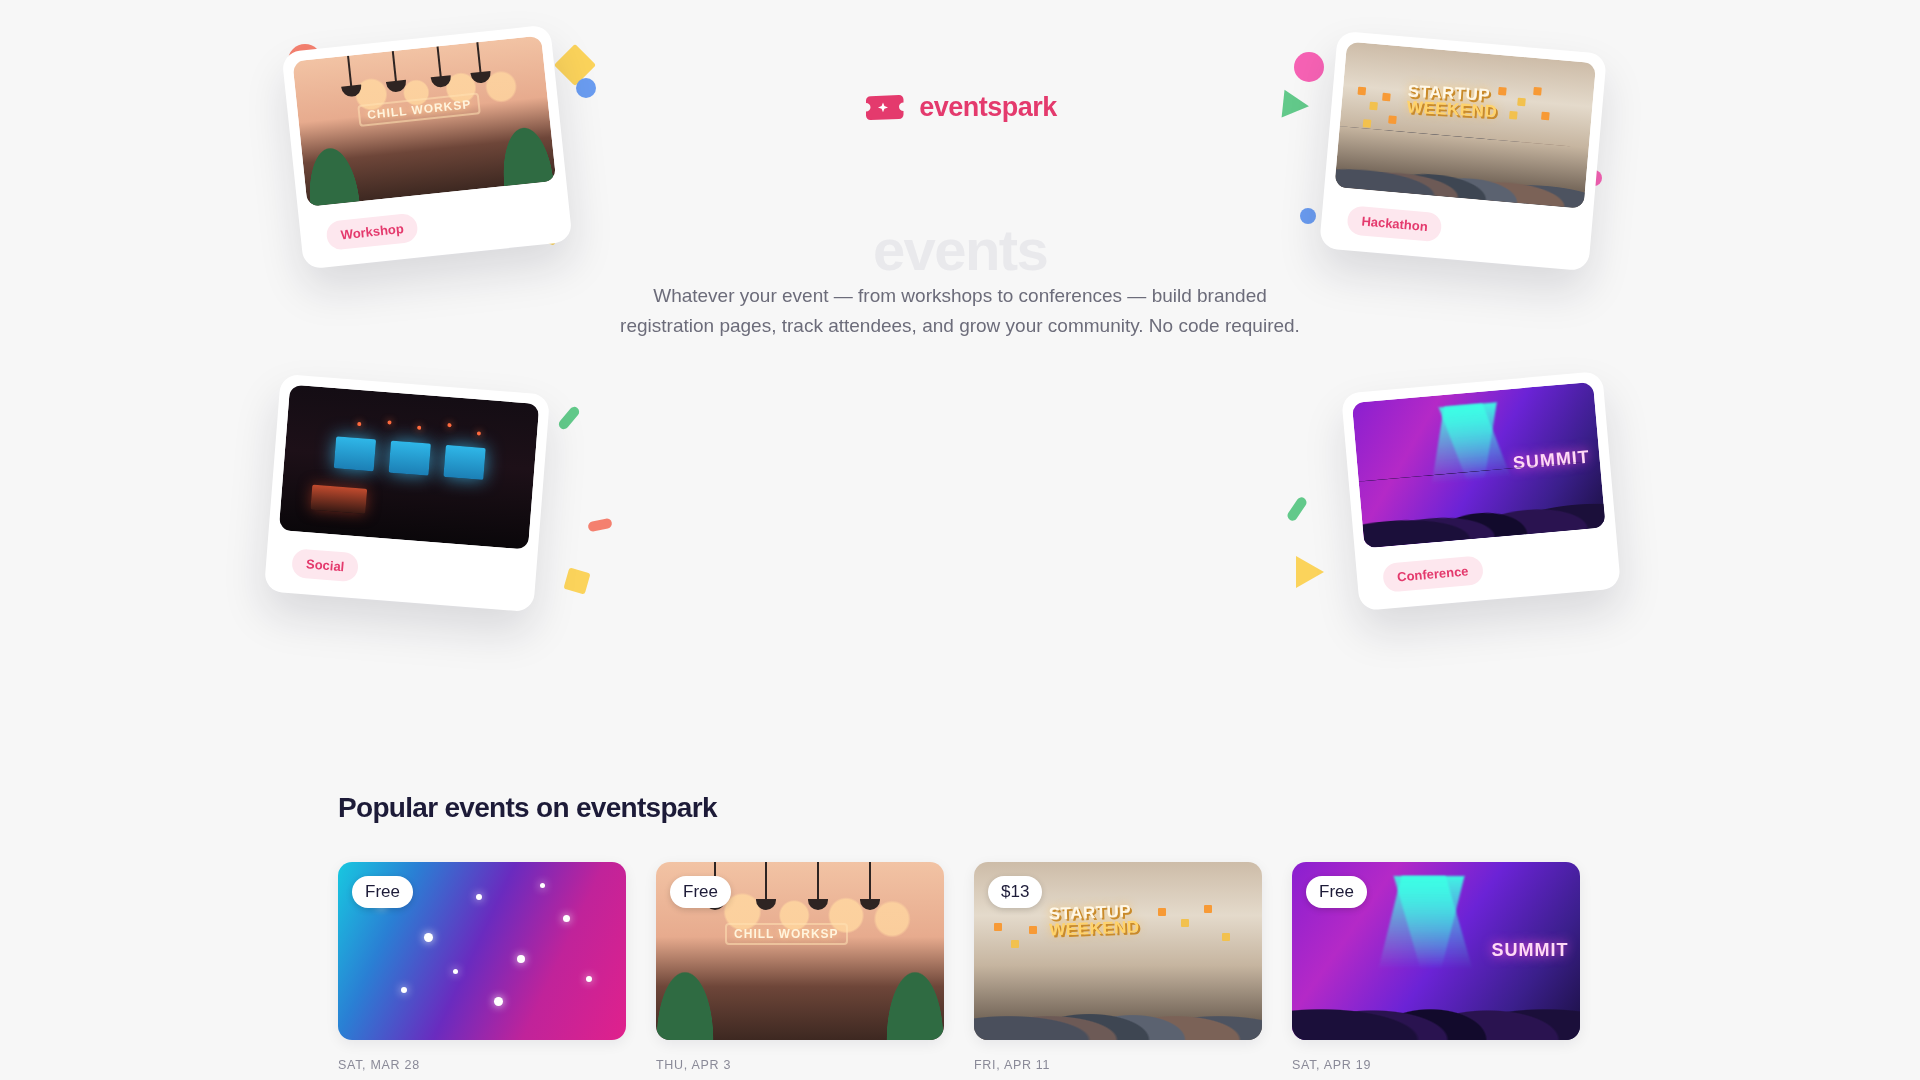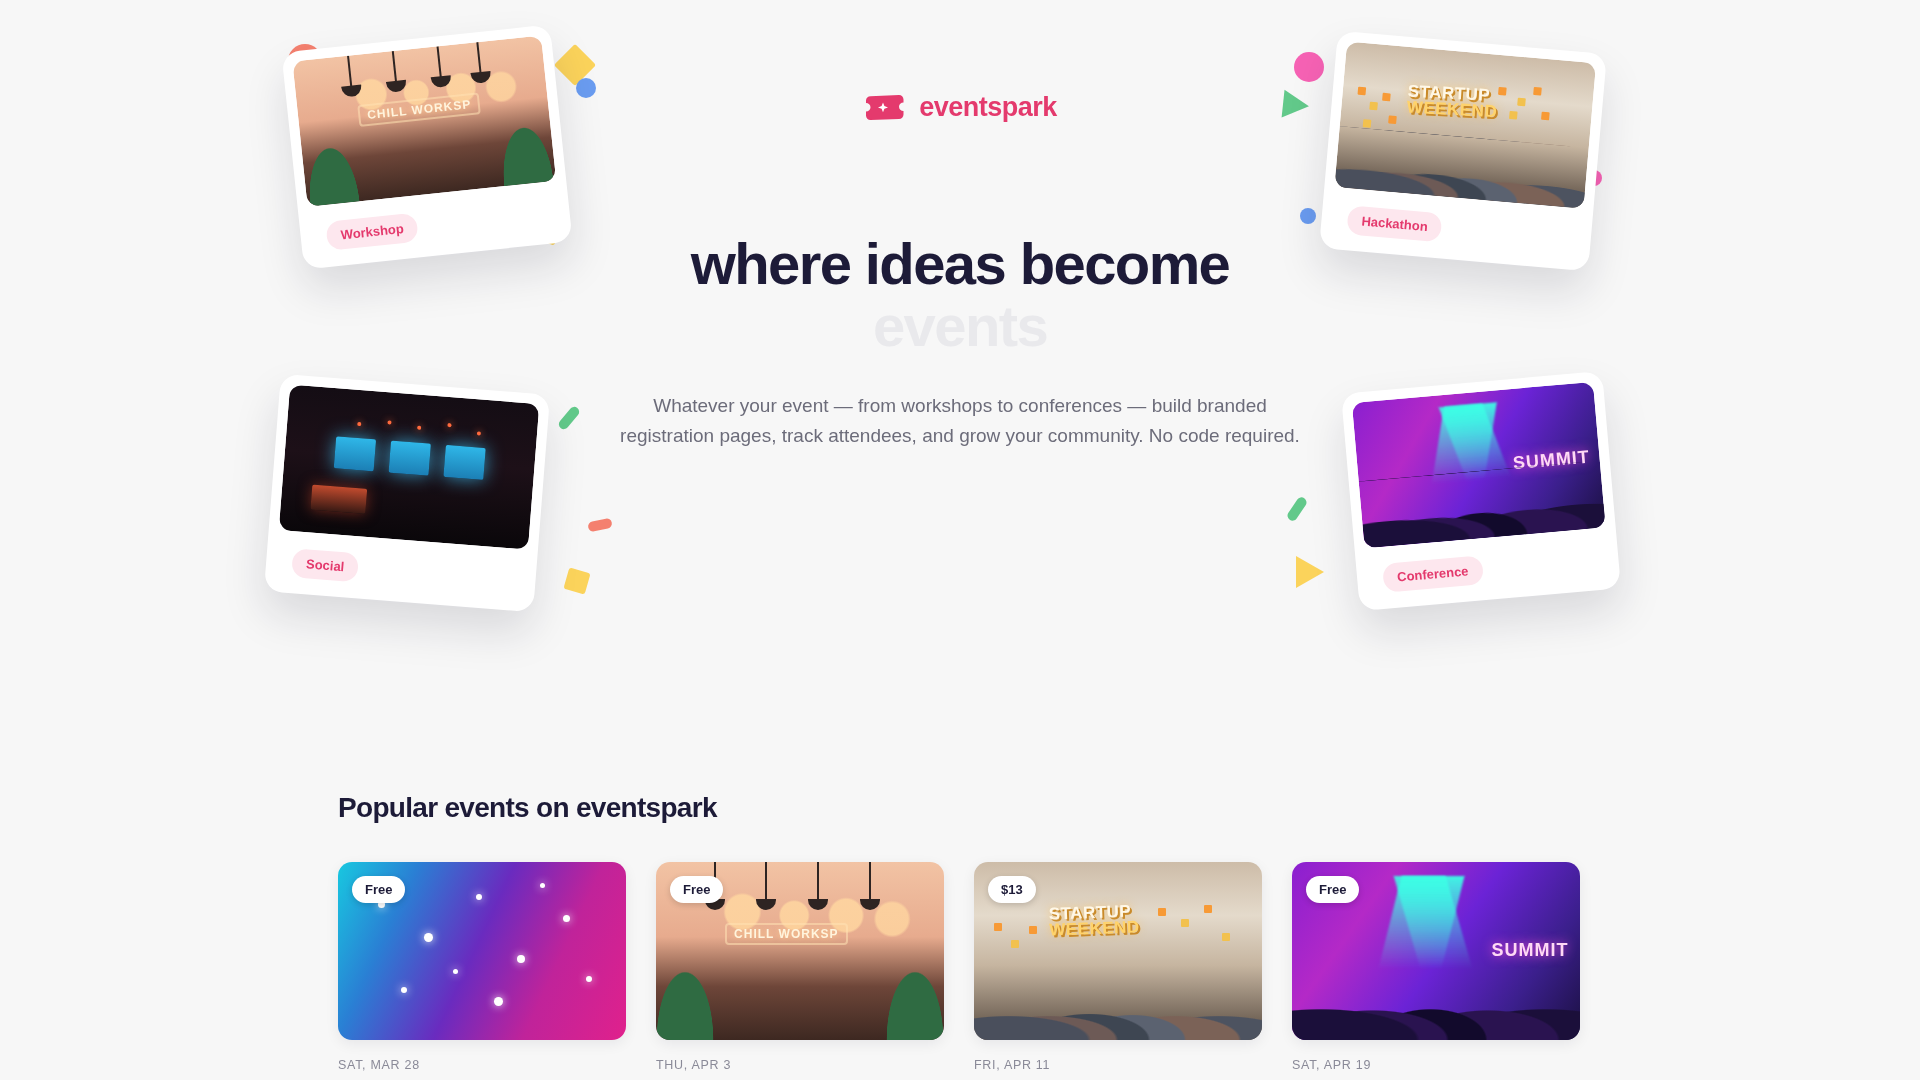--- a/index.html
+++ b/index.html
@@ -11,34 +11,34 @@
     position:relative;
   }
 
   
   .hero { position:relative; width:1920px; height:740px; }
 
   .hero-center {
     position:absolute; left:50%; top:92px; transform:translateX(-50%);
     width:760px; text-align:center; z-index:5;
   }
-  .logo-row { display:flex; align-items:center; justify-content:center; gap:12px; margin-bottom:48px; }
+  .logo-row { display:flex; align-items:center; justify-content:center; gap:12px; margin-bottom:34px; }
   .ticket-icon { width:44px; height:30px; display:block; }
   .logo-text {
     font-size:27px; font-weight:bold; color:#e43a6d; letter-spacing:-0.5px;
   }
   .headline {
     font-size:58px; line-height:1.07; font-weight:bold;
     letter-spacing:-1.6px; color:#1d1b38;
   }
   .headline .fade-word {
     color:#e9e9ec; display:block;
   }
   .subhead {
-    margin-top:34px; font-size:19px; line-height:1.55; color:#6c6c7a;
+    font-size:19px; line-height:1.55; color:#6c6c7a;
     padding:0 34px;
   }
   .cta {
     margin-top:44px; display:inline-flex; align-items:center; gap:22px;
     background:#1d1b38; color:#fff; border:none; cursor:pointer;
     font-family:"Liberation Sans", sans-serif;
     font-size:18px; font-weight:bold; letter-spacing:-0.2px;
     padding:19px 38px; border-radius:40px;
   }
   .cta .arrow { font-size:19px; font-weight:normal; }
@@ -193,21 +193,21 @@
   .grid {
     margin:38px 0 0 338px; display:flex; gap:30px; width:1245px;
   }
   .ev-card { width:288px; }
   .ev-thumb {
     width:288px; height:178px; border-radius:14px; overflow:hidden;
     position:relative; box-shadow:0 4px 14px rgba(20,20,40,.07);
   }
   .price-badge {
     position:absolute; left:14px; top:14px; z-index:4;
-    background:#fff; color:#1d1b38; font-size:13px; font-weight:bold;
+    background:#fff; color:#1d1b38; font-size:17px; font-weight:normal;
     padding:6px 13px; border-radius:20px; box-shadow:0 2px 6px rgba(0,0,0,.16);
   }
   .ev-date {
     margin-top:18px; font-size:12.5px; letter-spacing:.7px;
     color:#8a8a98; text-transform:uppercase;
   }
 </style>
 </head>
 <body>
 
@@ -311,21 +311,20 @@
     <div class="logo-row">
       <svg class="ticket-icon" viewBox="0 0 44 30">
         <path d="M3 7.5 C3 5 5 3.2 7.5 3.2 L36 2 C38.5 2 40.5 4 40.5 6.5 L40.5 9.5 C38 9.5 36 11.3 36 13.8 C36 16.3 38 18.1 40.5 18.1 L40.5 21.5 C40.5 24 38.5 26 36 26 L7.5 27 C5 27 3 25 3 22.5 L3 18.6 C5.5 18.6 7.5 16.8 7.5 14.3 C7.5 11.8 5.5 10 3 10 Z" fill="#e43a6d"></path>
         <path d="M20 9.5 L21.4 13 L25 14.4 L21.4 15.8 L20 19.3 L18.6 15.8 L15 14.4 L18.6 13 Z" fill="#ffffff"></path>
       </svg>
       <span class="logo-text">eventspark</span>
     </div>
 
     <h1 class="headline">
       <br>
-      <span>where ideas become</span>
       <span class="fade-word">events</span>
     </h1>
 
     <p class="subhead">Whatever your event — from workshops to conferences — build branded registration pages, track attendees, and grow your community. No code required.</p>
 
   </div>
 </section>
 
 <section class="popular">
   <h2 class="sec-title">Popular events on eventspark</h2>

